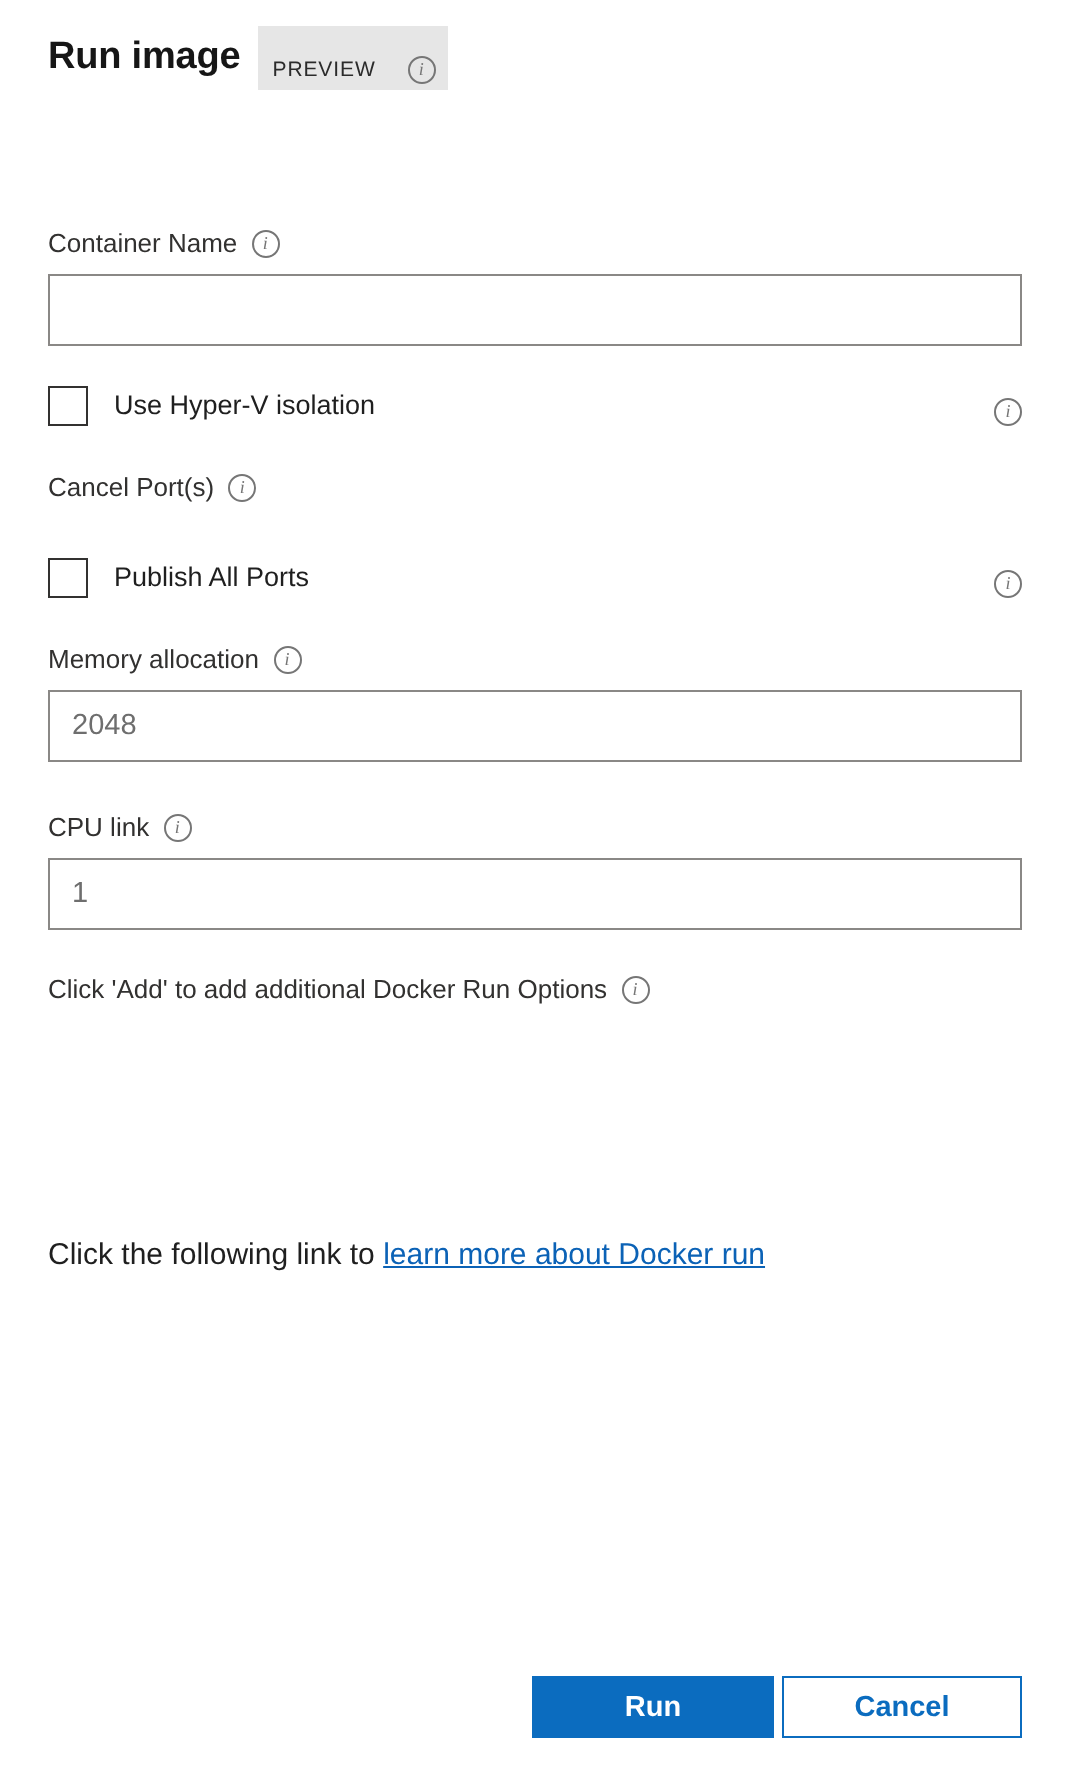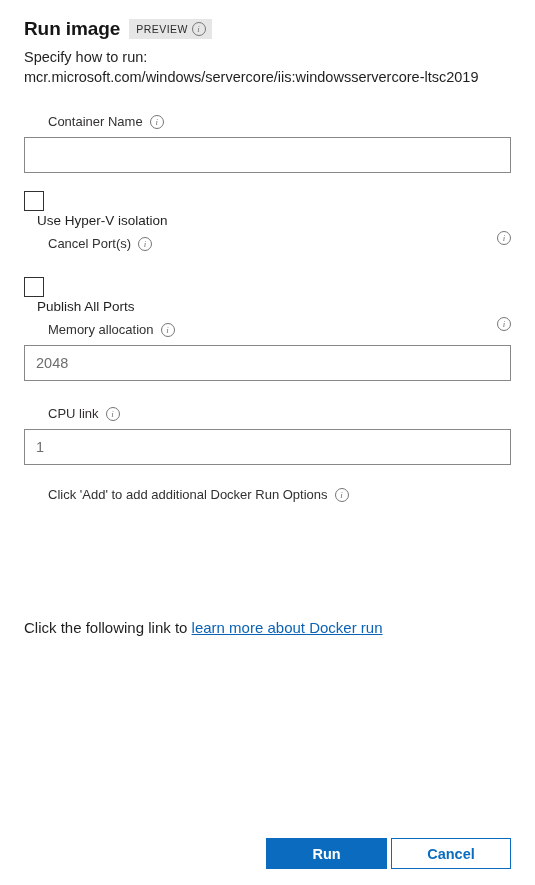--- a/index.html
+++ b/index.html
@@ -42,26 +42,26 @@
     font-size: 19px;
     font-weight: bold;
     letter-spacing: -0.1px;
     color: #161616;
     line-height: 26px;
     white-space: nowrap;
   }
   .preview-badge {
     display: inline-flex;
     align-items: center;
-    gap: 4px;
+    gap: 16px;
     background: #e6e6e6;
     color: #2b2b2b;
     font-size: 10.5px;
     letter-spacing: 0.45px;
-    padding: 3px 6px 3px 7px;
+    padding: 15px 6px 3px 7px;
     line-height: 12px;
     white-space: nowrap;
   }
   .subtitle {
     margin-top: 5px;
     font-size: 14.5px;
     line-height: 20px;
     color: #1f1f1f;
   }
   .subtitle .ref {
@@ -99,42 +99,40 @@
   }
   .field { margin-bottom: 0; }
   .field-label {
     display: flex;
     align-items: center;
     gap: 7px;
     font-size: 13px;
     color: #323130;
     line-height: 17px;
     margin-bottom: 7px;
-    margin-left: 24px;
   }
   .text-input {
     display: block;
     width: 487px;
     height: 36px;
     border: 1px solid #8a8886;
     background: #ffffff;
     font-family: "Liberation Sans", sans-serif;
     font-size: 14.5px;
     color: #1b1b1b;
     padding: 0 11px;
     outline: none;
   }
   .text-input::placeholder { color: #6e6e6e; opacity: 1; }
 
   .check-row {
     display: flex;
-    align-items: flex-start;
+    align-items: flex-end;
     width: 487px;
     height: 22px;
-    flex-direction: column;
   }
   .checkbox {
     width: 20px;
     height: 20px;
     flex: 0 0 20px;
     border: 1.6px solid #323130;
     background: #ffffff;
     cursor: pointer;
   }
   .check-label {
@@ -247,24 +245,20 @@
   <div class="header">
     <div class="title-row">
       <div class="page-title">Run image</div>
       <div class="preview-badge">
         <span>PREVIEW</span>
         <span class="info-icon">
             <span>i</span>
           </span>
       </div>
     </div>
-    <div class="subtitle">
-      <span>Specify how to run:</span>
-      <span class="ref">mcr.microsoft.com/windows/servercore/iis:windowsservercore-ltsc2019</span>
-    </div>
   </div>
 
   <div class="form">
 
     <div class="field">
       <div class="field-label">
         <span>Container Name</span>
         <span class="info-icon">
             <span>i</span>
           </span>

